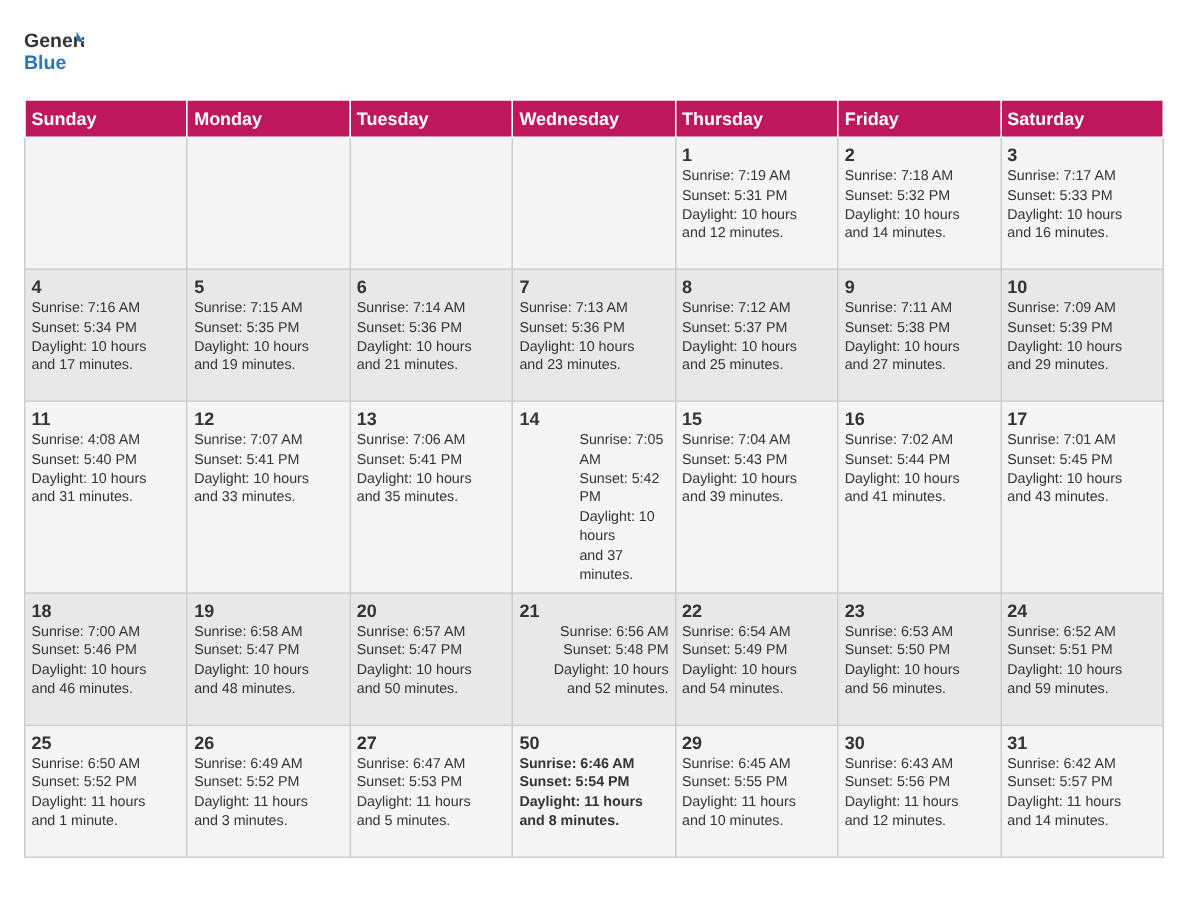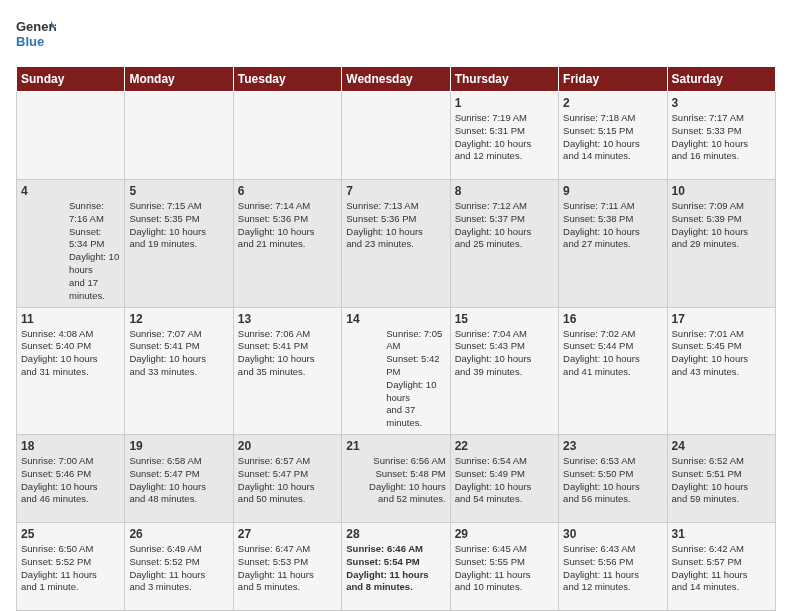--- a/index.html
+++ b/index.html
@@ -32,21 +32,21 @@
     .subtitle {
       font-size: 16px;
       color: #333;
     }
     table {
       width: 100%;
       border-collapse: collapse;
       table-layout: fixed;
     }
     thead tr th {
-      background-color: #7f1d1d;
+      background-color: #be185d;
       color: #fff;
       font-size: 12px;
       font-weight: bold;
       text-align: left;
       padding: 5px 4px;
       border: 1px solid #fff;
     }
     tbody tr td {
       border: 1px solid #ccc;
       vertical-align: top;
@@ -121,36 +121,36 @@
         <td>
           <span class="day-number">1</span>
           <div class="day-info" style="white-space: pre-line;">Sunrise: 7:19 AM
 Sunset: 5:31 PM
 Daylight: 10 hours
 and 12 minutes.</div>
         </td>
         <td>
           <span class="day-number">2</span>
           <div class="day-info" style="white-space: pre-line;">Sunrise: 7:18 AM
-Sunset: 5:15 PM
+Sunset: 5:32 PM
 Daylight: 10 hours
 and 14 minutes.</div>
         </td>
         <td>
           <span class="day-number">3</span>
           <div class="day-info" style="white-space: pre-line;">Sunrise: 7:17 AM
 Sunset: 5:33 PM
 Daylight: 10 hours
 and 16 minutes.</div>
         </td>
       </tr>
       <tr>
         <td>
           <span class="day-number">4</span>
-          <div class="day-info" style="white-space: pre-line; margin-left: 48px;">Sunrise: 7:16 AM
+          <div class="day-info" style="white-space: pre-line;">Sunrise: 7:16 AM
 Sunset: 5:34 PM
 Daylight: 10 hours
 and 17 minutes.</div>
         </td>
         <td>
           <span class="day-number">5</span>
           <div class="day-info" style="white-space: pre-line;">Sunrise: 7:15 AM
 Sunset: 5:35 PM
 Daylight: 10 hours
 and 19 minutes.</div>
@@ -309,21 +309,21 @@
 and 3 minutes.</div>
         </td>
         <td>
           <span class="day-number">27</span>
           <div class="day-info" style="white-space: pre-line;">Sunrise: 6:47 AM
 Sunset: 5:53 PM
 Daylight: 11 hours
 and 5 minutes.</div>
         </td>
         <td>
-          <span class="day-number">28</span>
+          <span class="day-number">50</span>
           <div class="day-info" style="white-space: pre-line; font-weight: bold;">Sunrise: 6:46 AM
 Sunset: 5:54 PM
 Daylight: 11 hours
 and 8 minutes.</div>
         </td>
         <td>
           <span class="day-number">29</span>
           <div class="day-info" style="white-space: pre-line;">Sunrise: 6:45 AM
 Sunset: 5:55 PM
 Daylight: 11 hours

